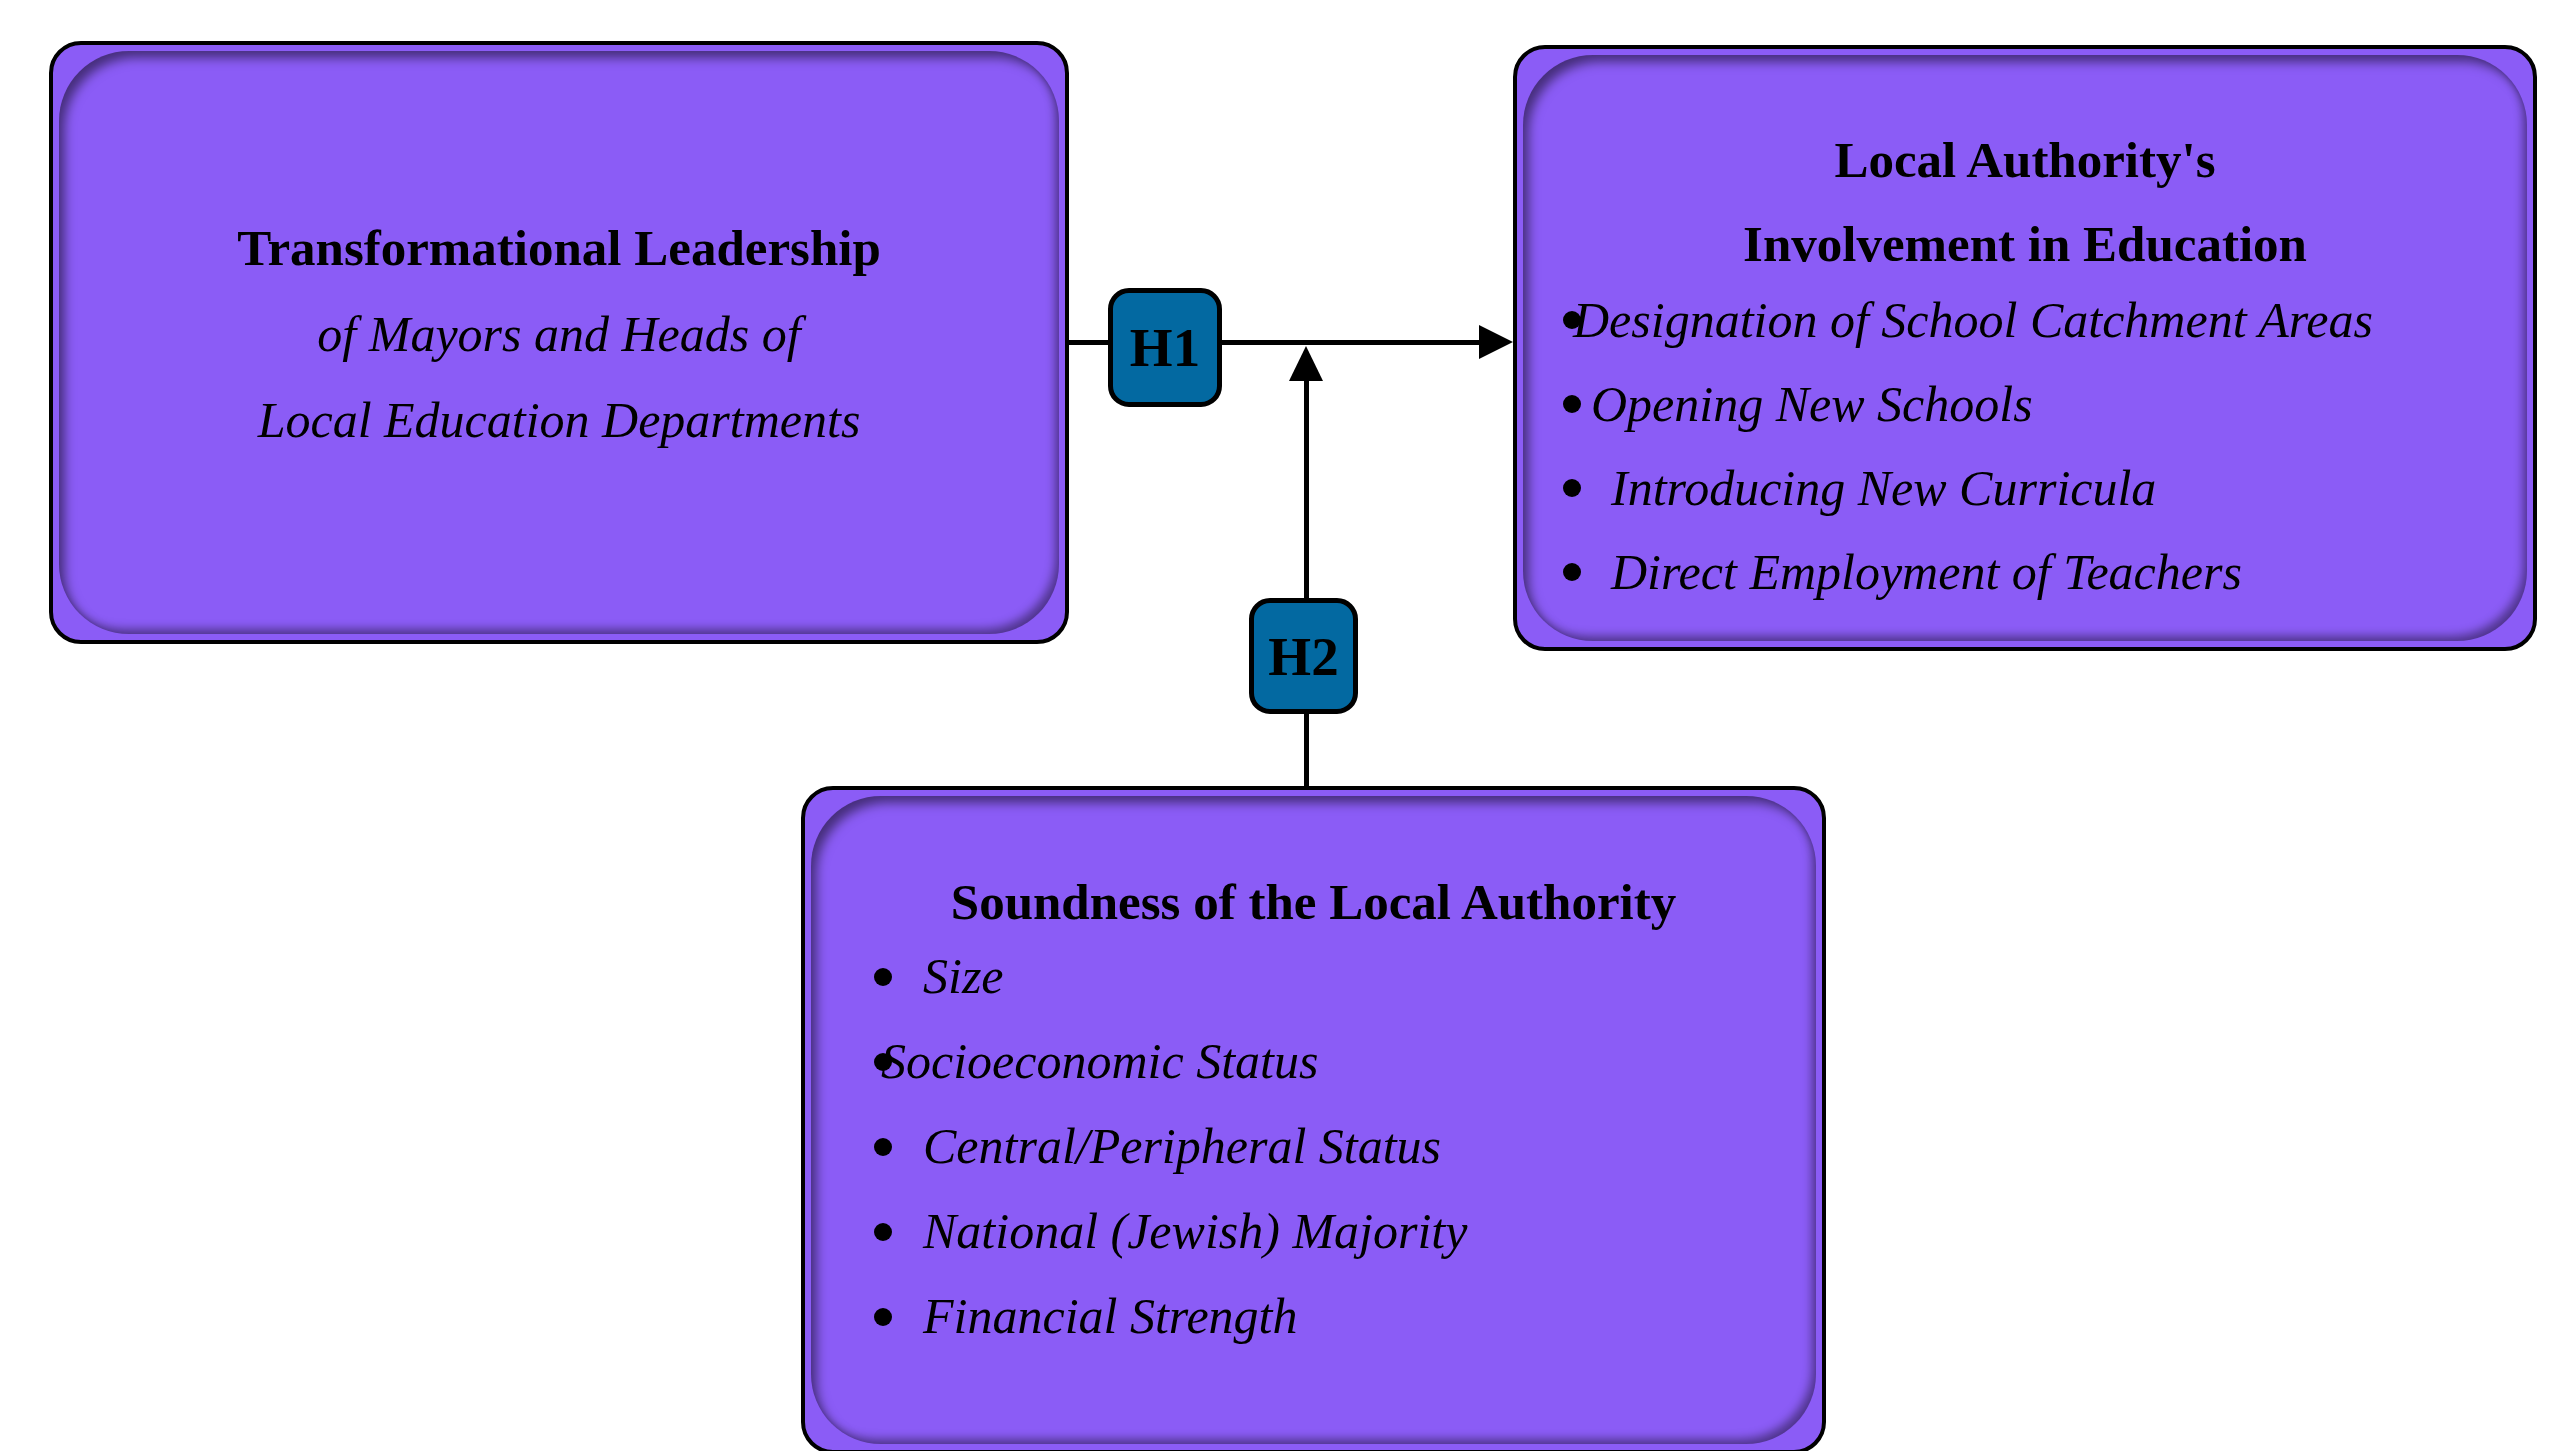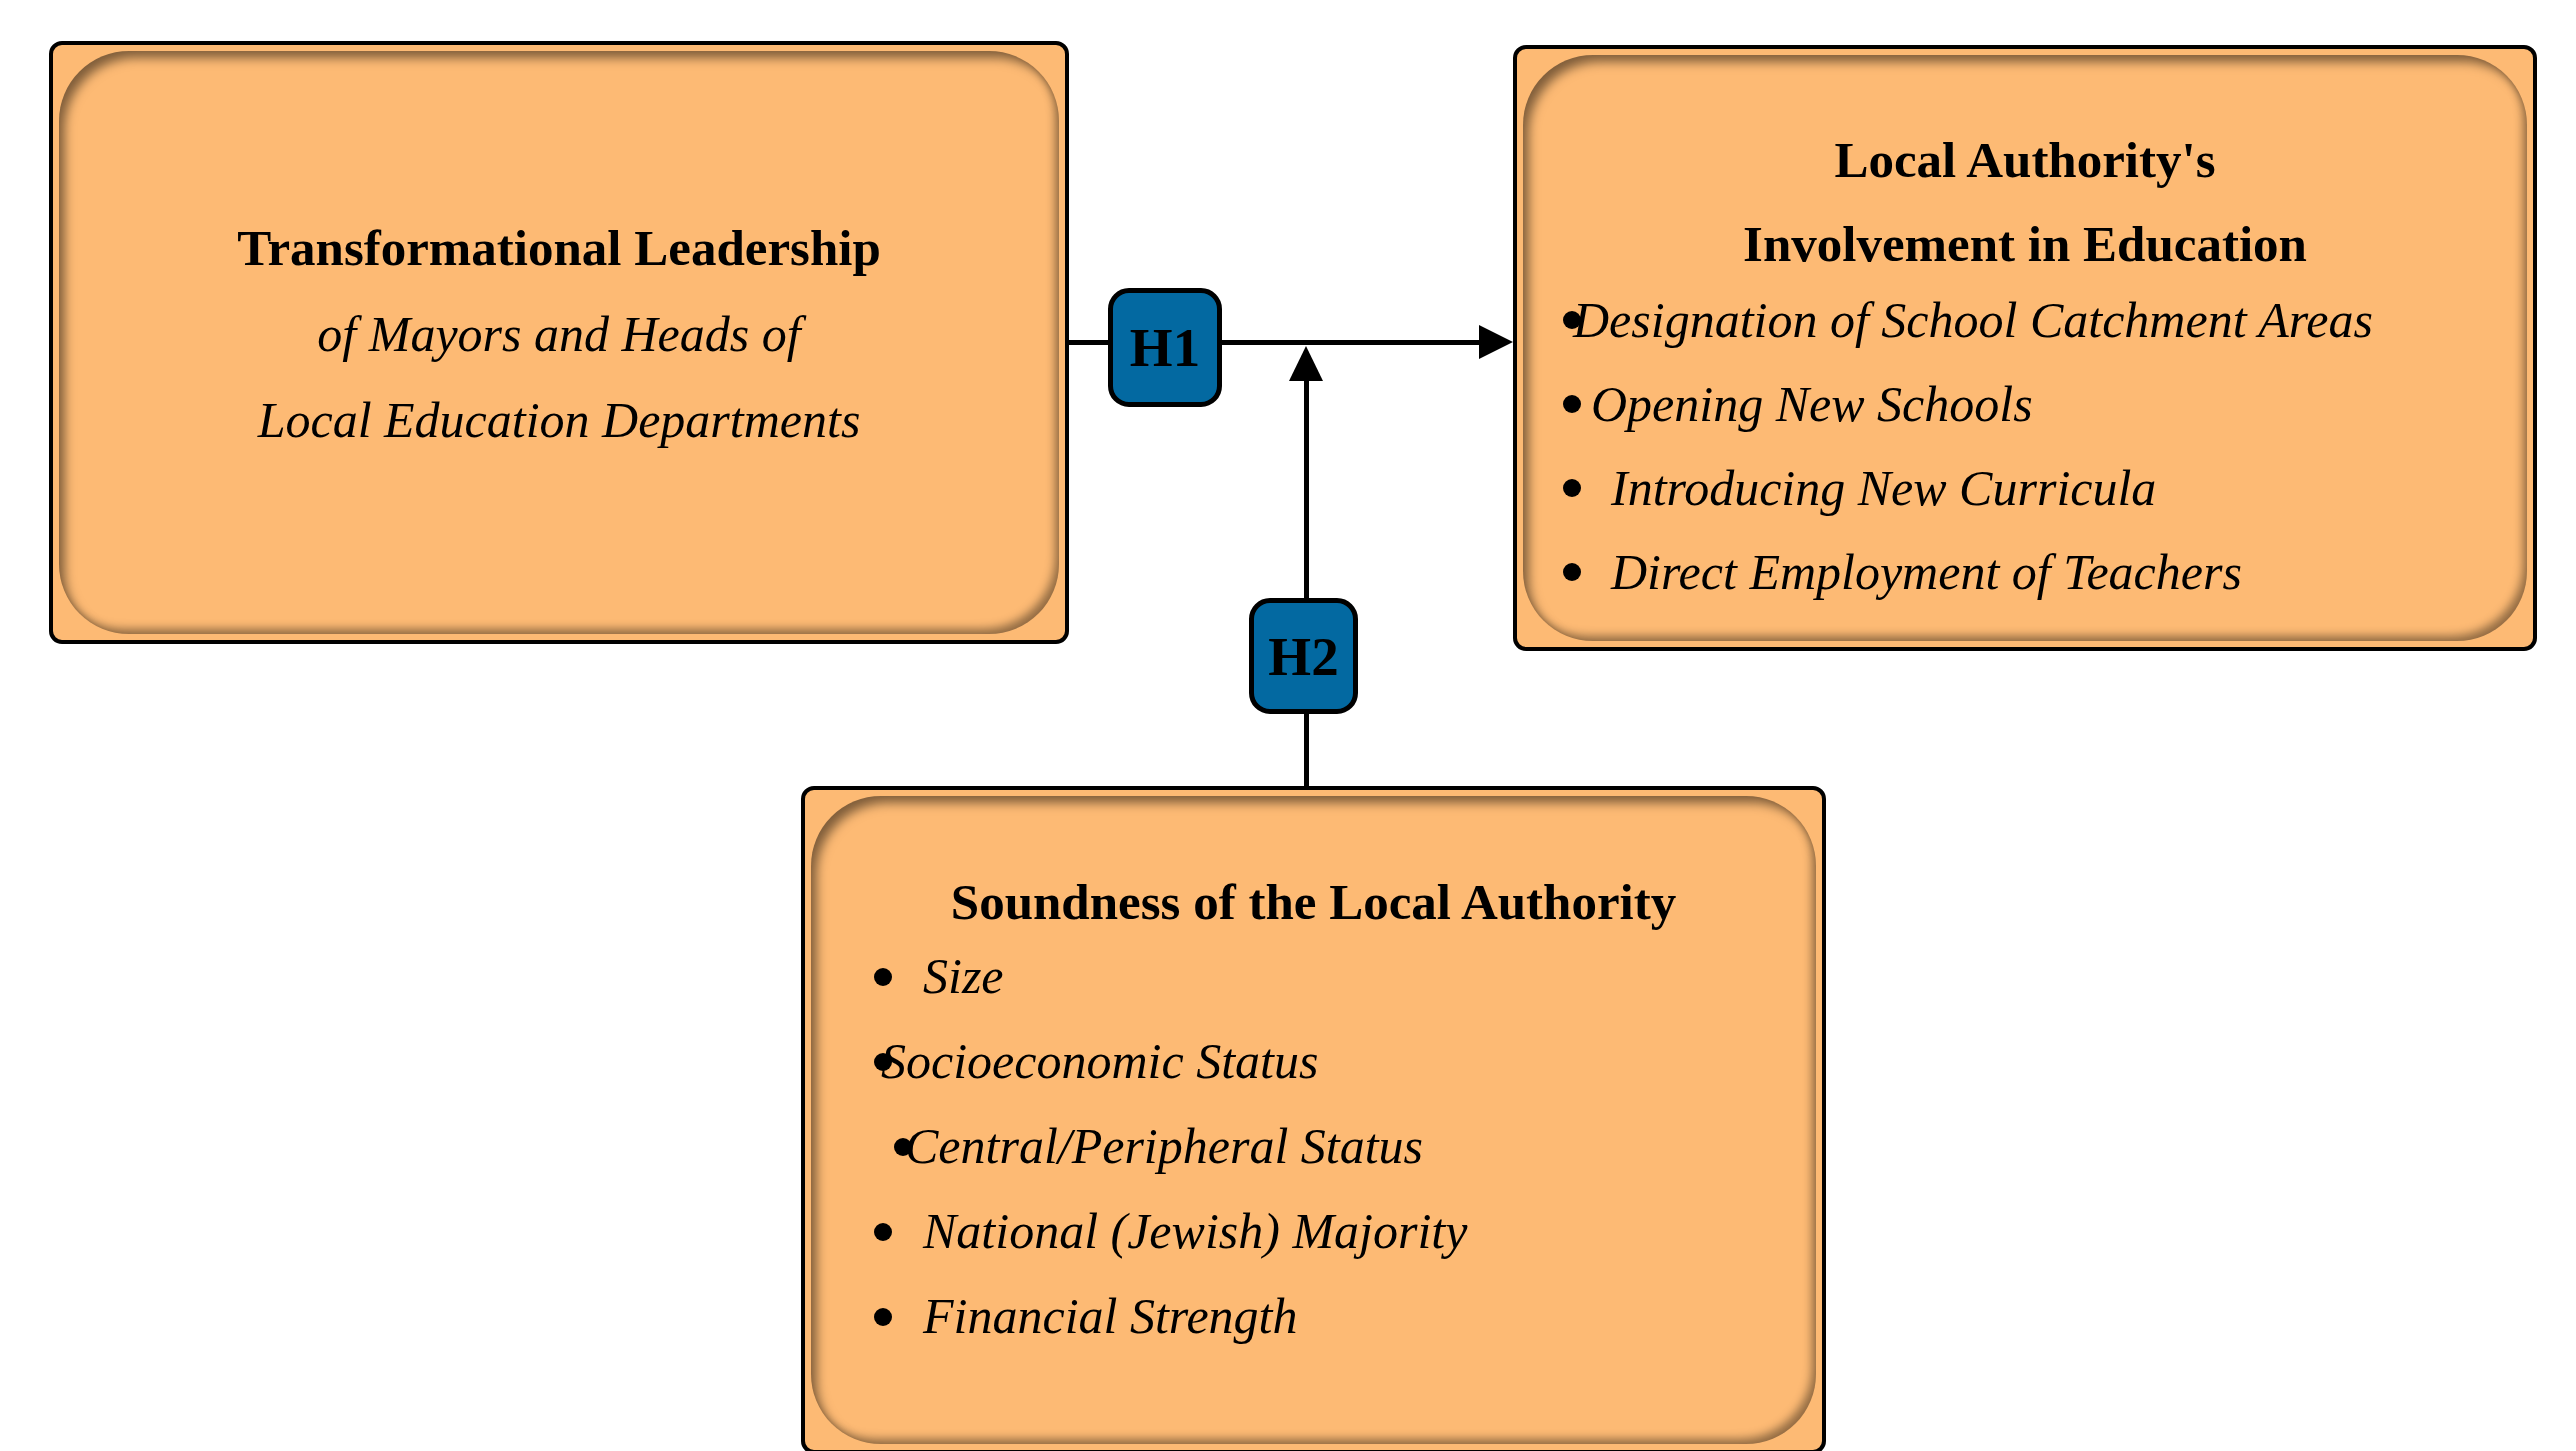--- a/index.html
+++ b/index.html
@@ -10,23 +10,23 @@
     position: relative;
     width: 2576px;
     height: 1451px;
     background: #ffffff;
     overflow: hidden;
   }
 
   
   .bigbox {
     position: absolute;
-    background: #fdba74;
+    background: #8b5cf6;
     border: 4.4px solid #000000;
-    border-radius: 13px;
+    border-radius: 32px;
   }
   .bigbox::before {
     
     content: "";
     position: absolute;
     inset: 5.6px;
     border-radius: 70px;
     box-shadow:
       inset 6.9px 8.1px 10.6px -1.3px rgba(0,0,0,0.50),
       inset -6.3px -7.5px 10px -2.5px rgba(0,0,0,0.42);
@@ -150,21 +150,21 @@
       </div>
       <div style="position:absolute; left:0; top:144px; width:100%;">
         <div class="bullet-row" style="line-height:85px; padding-left:118px;">
           <span class="dot" style="left:69px;"></span>
           <span>Size</span>
         </div>
         <div class="bullet-row" style="line-height:85px; padding-left:76px;">
           <span class="dot" style="left:69px;"></span>
           <span>Socioeconomic Status</span>
         </div>
-        <div class="bullet-row" style="line-height:85px; padding-left:80px;margin-left:20px;">
+        <div class="bullet-row" style="line-height:85px; padding-left:118px;">
           <span class="dot" style="left:69px;"></span>
           <span>Central/Peripheral Status</span>
         </div>
         <div class="bullet-row" style="line-height:85px; padding-left:118px;">
           <span class="dot" style="left:69px;"></span>
           <span>National (Jewish) Majority</span>
         </div>
         <div class="bullet-row" style="line-height:85px; padding-left:118px;">
           <span class="dot" style="left:69px;"></span>
           <span>Financial Strength</span>

